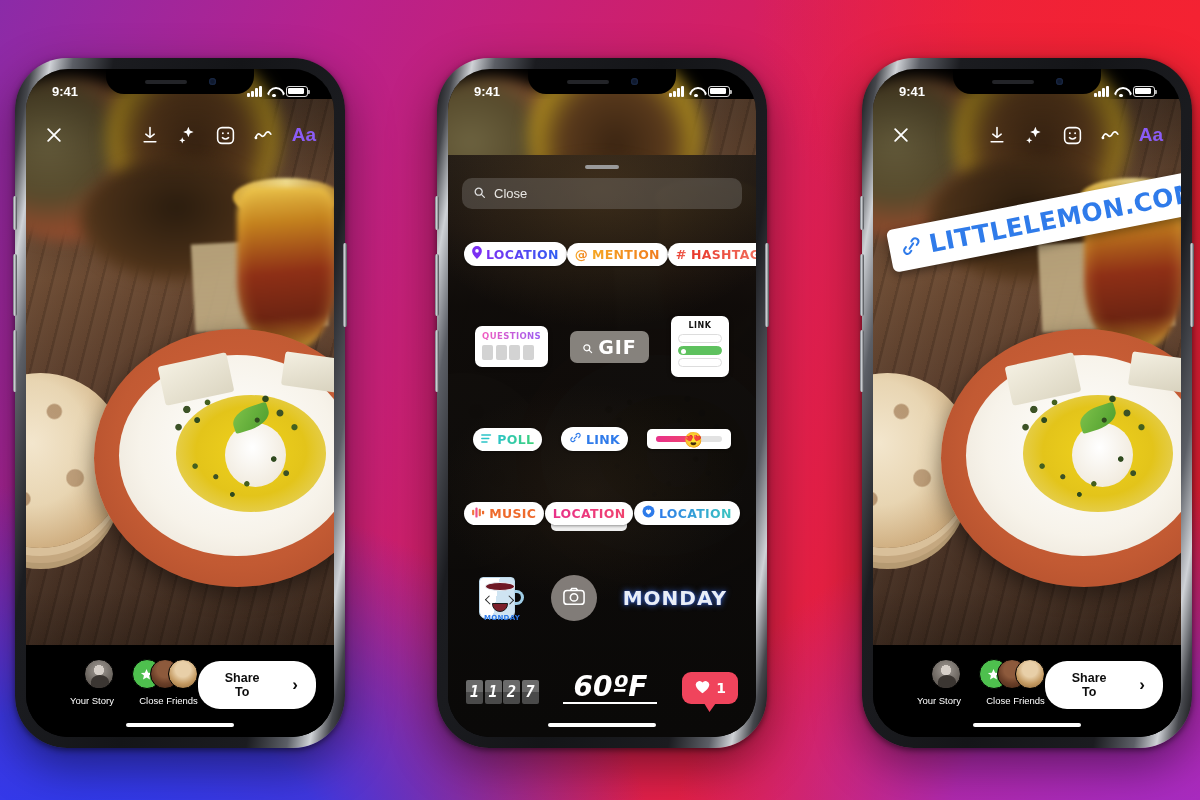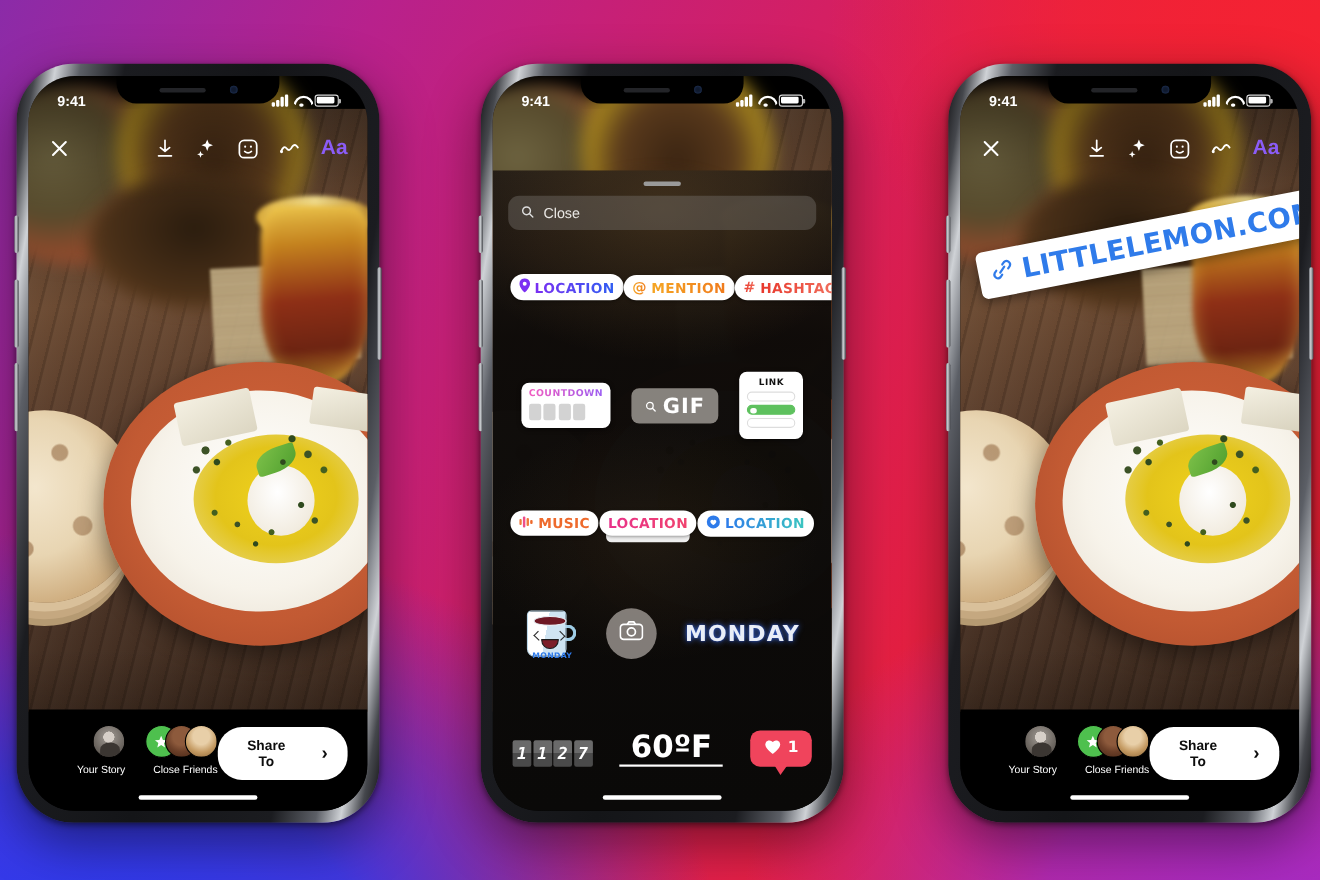--- a/index.html
+++ b/index.html
@@ -331,21 +331,21 @@
   .bottom-row { display:flex; align-items:flex-end; justify-content:space-between; padding:0 2px 6px 2px; position:relative; z-index:2; }
   .flipclock { display:flex; gap:1.5px; }
   .flipclock i {
     width:17px; height:24px; border-radius:2px;
     background:linear-gradient(180deg,#6a6a6a 0 48%, #4a4a4a 48% 100%);
     color:#fff; font-family:"DejaVu Sans Mono",monospace; font-weight:bold; font-size:15px;
     display:flex; align-items:center; justify-content:center;
   }
   .temp {
     font-family:"DejaVu Sans",sans-serif; font-weight:bold; font-size:28px; color:#fff;
-    border-bottom:2.5px solid #fff; padding:0 10px 1px 10px; line-height:1.05;
+    border-bottom:2.5px solid #fff; padding:0 10px 1px 10px; line-height:1.05;font-style:italic;
   }
   .likebox { position:relative; }
   .like-pill {
     background:#F0445C; border-radius:9px; padding:7px 12px;
     display:flex; align-items:center; gap:5px; color:#fff;
     font-family:"DejaVu Sans",sans-serif; font-weight:bold; font-size:14px;
   }
   .like-pill::after {
     content:""; position:absolute; left:50%; transform:translateX(-50%);
     bottom:-8px; width:16px; height:12px; background:#F0445C;
@@ -561,21 +561,21 @@
             <span class="grad-men">MENTION</span>
           </div>
           <div class="pill">
             <span class="grad-has" style="font-size:13px;">#</span>
             <span class="grad-has">HASHTAG</span>
           </div>
         </div>
 
         <div class="srow">
           <div class="countdown-card">
-            <div class="cd-title grad-cnt">COUNTDOWN</div>
+            <div class="cd-title grad-cnt">QUESTIONS</div>
             <div class="cd-digits">
                 <i></i>
                 <i></i>
                 <i></i>
                 <i></i>
               </div>
           </div>
           <div class="gif-card">
             <span>
               <svg width="11" height="11" viewBox="0 0 24 24" fill="none" stroke="#fff" stroke-width="2.6">
@@ -586,20 +586,46 @@
             <span>GIF</span>
           </div>
           <div class="quiz-card">
             <div class="quiz-title">LINK</div>
             <div class="quiz-opt"></div>
             <div class="quiz-opt sel"></div>
             <div class="quiz-opt"></div>
           </div>
         </div>
 
+        <div class="srow">
+          <div class="pill">
+            <span>
+              <svg width="12" height="11" viewBox="0 0 14 12" stroke="#2BC4C8" stroke-width="1.8" stroke-linecap="round">
+                  <path d="M1 2 H11 M1 6 H9 M1 10 H7"></path>
+                </svg>
+            </span>
+            <span class="grad-poll">POLL</span>
+          </div>
+          <div class="pill">
+            <span>
+              <svg width="13" height="13" viewBox="0 0 24 24" fill="none" stroke="#2F7BEA" stroke-width="2.2" stroke-linecap="round">
+                  <path d="M9.5 14.5 L14.5 9.5"></path>
+                  <path d="M13 7 l2 -2 a3.6 3.6 0 015 5 l-2 2"></path>
+                  <path d="M11 17 l-2 2 a3.6 3.6 0 01-5 -5 l2 -2"></path>
+                </svg>
+            </span>
+            <span class="clr-link">LINK</span>
+          </div>
+          <div class="slider-card">
+            <div class="slider-track">
+              <div class="slider-fill"></div>
+              <div class="slider-emoji">😍</div>
+            </div>
+          </div>
+        </div>
 
         <div class="srow">
           <div class="pill">
             <span>
               <svg width="13" height="11" viewBox="0 0 14 12">
                   <rect x="0" y="3" width="2.4" height="6" rx="1" fill="#F0783C"></rect>
                   <rect x="3.6" y="0.5" width="2.4" height="11" rx="1" fill="#EE4E8A"></rect>
                   <rect x="7.2" y="2" width="2.4" height="8" rx="1" fill="#F0783C"></rect>
                   <rect x="10.8" y="4" width="2.4" height="4" rx="1" fill="#EE6A2C"></rect>
                 </svg>

